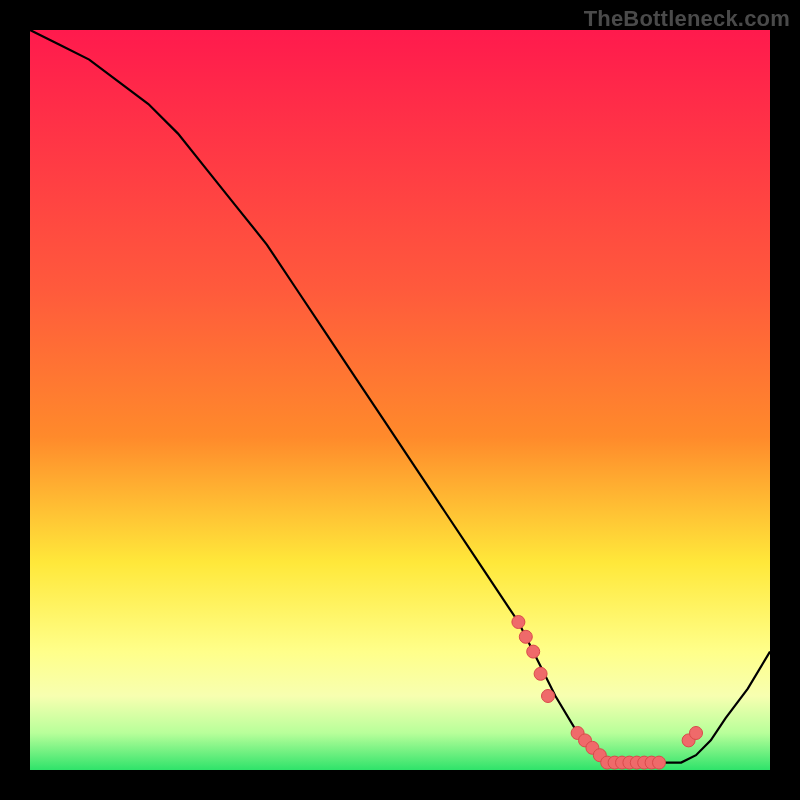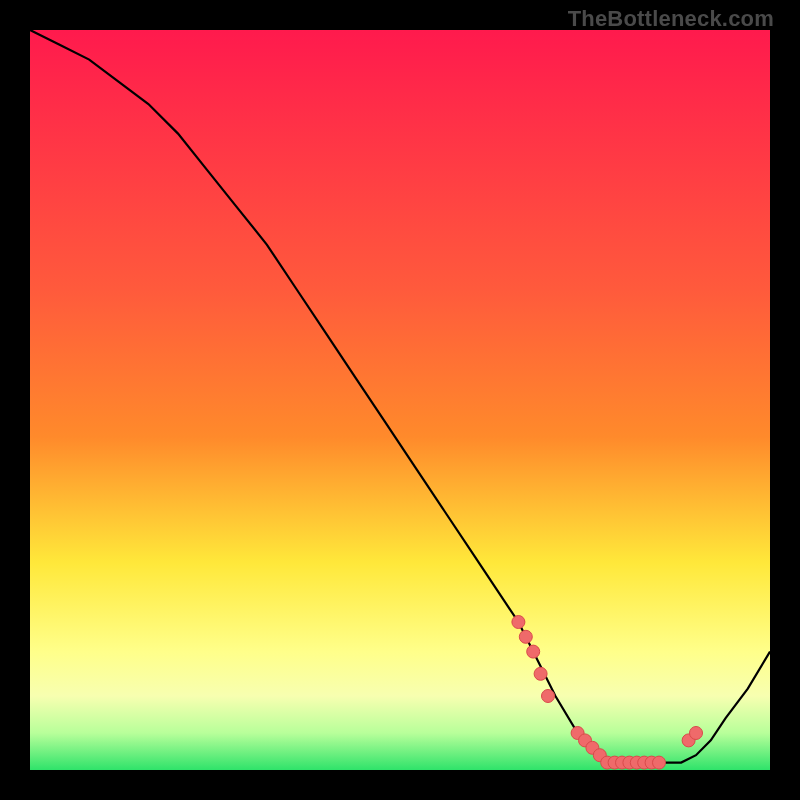--- a/index.html
+++ b/index.html
@@ -12,21 +12,21 @@
     overflow: hidden;
   }
   .container {
     position: relative;
     width: 800px;
     height: 800px;
   }
   .watermark {
     position: absolute;
     top: 6px;
-    right: 26px;
+    right: 10px;
     color: #4a4a4a;
     font-size: 22px;
     font-weight: 600;
     letter-spacing: 0.2px;
     z-index: 10;
     user-select: none;
   }
   .plot-frame {
     position: absolute;
     left: 30px;

